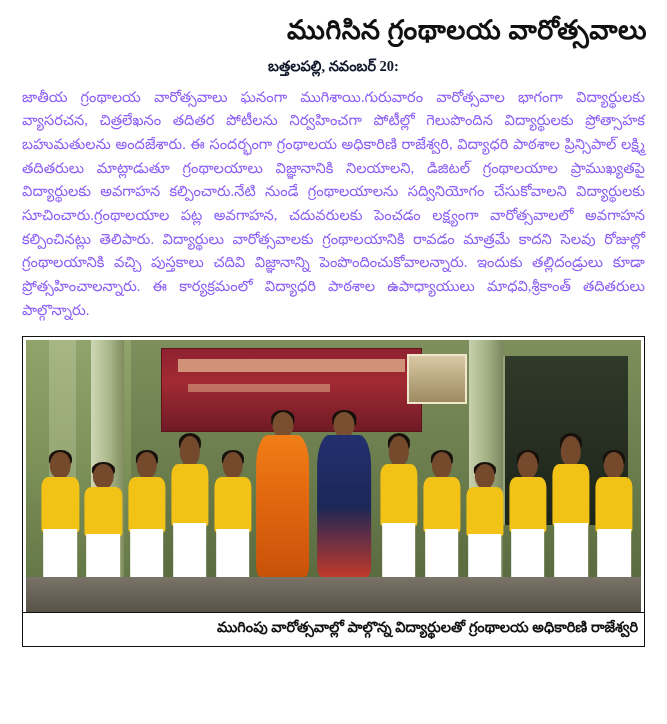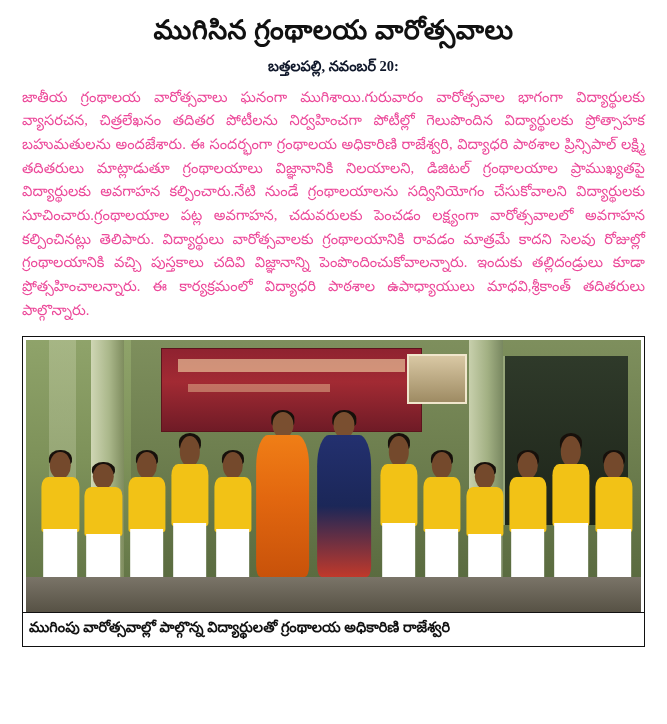--- a/index.html
+++ b/index.html
@@ -15,21 +15,21 @@
     overflow: hidden;
   }
   .page {
     width: 667px;
     height: 724px;
     position: relative;
     box-sizing: border-box;
     padding: 0;
   }
   .headline {
-    text-align: center;
+    text-align: right;
     font-family: "Liberation Serif", serif;
     font-weight: bold;
     font-size: 27px;
     line-height: 1.25;
     letter-spacing: 0.5px;
     margin: 14px 20px 10px 20px;
     color: #111111;
   }
   .dateline {
     text-align: center;
@@ -37,21 +37,21 @@
     font-size: 14.5px;
     margin: 6px 0 8px 0;
     color: #0f172a;
   }
   .body-text {
     margin: 0 22px 0 22px;
     font-size: 14.6px;
     line-height: 1.62;
     text-align: justify;
     text-justify: inter-word;
-    color: #ec4899;
+    color: #8b5cf6;
     word-spacing: 0.4px;
   }
   .photo-wrap {
     margin: 14px 22px 0 22px;
     border: 1px solid #111111;
     background: #ffffff;
     padding: 3px 3px 0 3px;
     box-sizing: border-box;
   }
   .photo {
@@ -152,21 +152,21 @@
     width: 92%; height: 86%; border-radius: 22% 22% 8% 8%;
     background: linear-gradient(180deg, #f07e16 0%, #e2670f 45%, #c8520a 100%);
   }
   .adult.blue .sari {
     background: linear-gradient(180deg, #23306f 0%, #1b2758 50%, #c0392b 100%);
   }
   .caption {
     margin: 0 22px 0 22px;
     border: 1px solid #111111;
     border-top: none;
-    text-align: left;
+    text-align: right;
     font-size: 14.5px;
     font-weight: bold;
     padding: 6px 6px 7px 6px;
     box-sizing: border-box;
     color: #111111;
   }
 </style>
 </head>
 <body>
 

